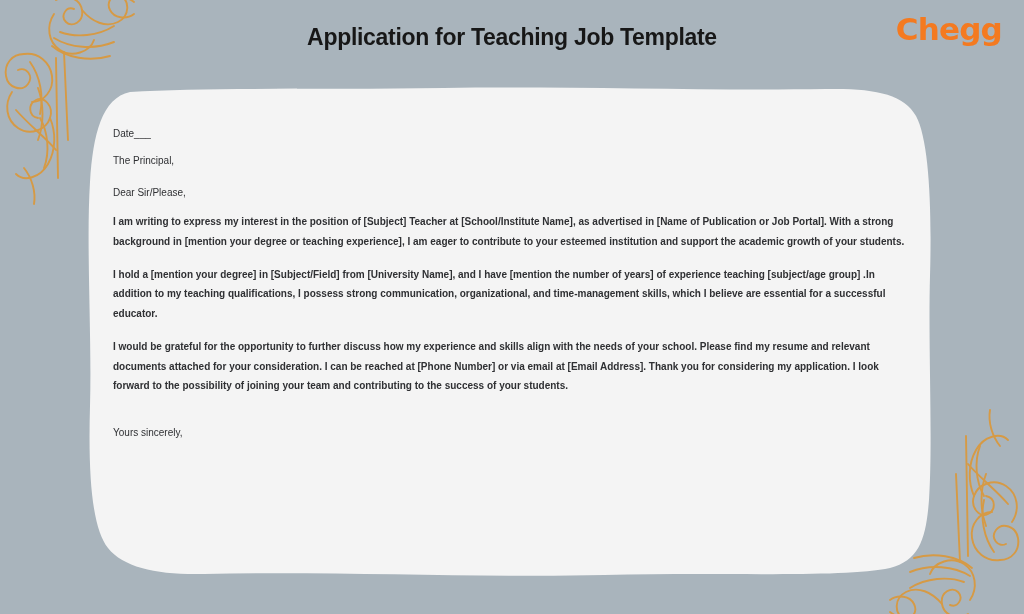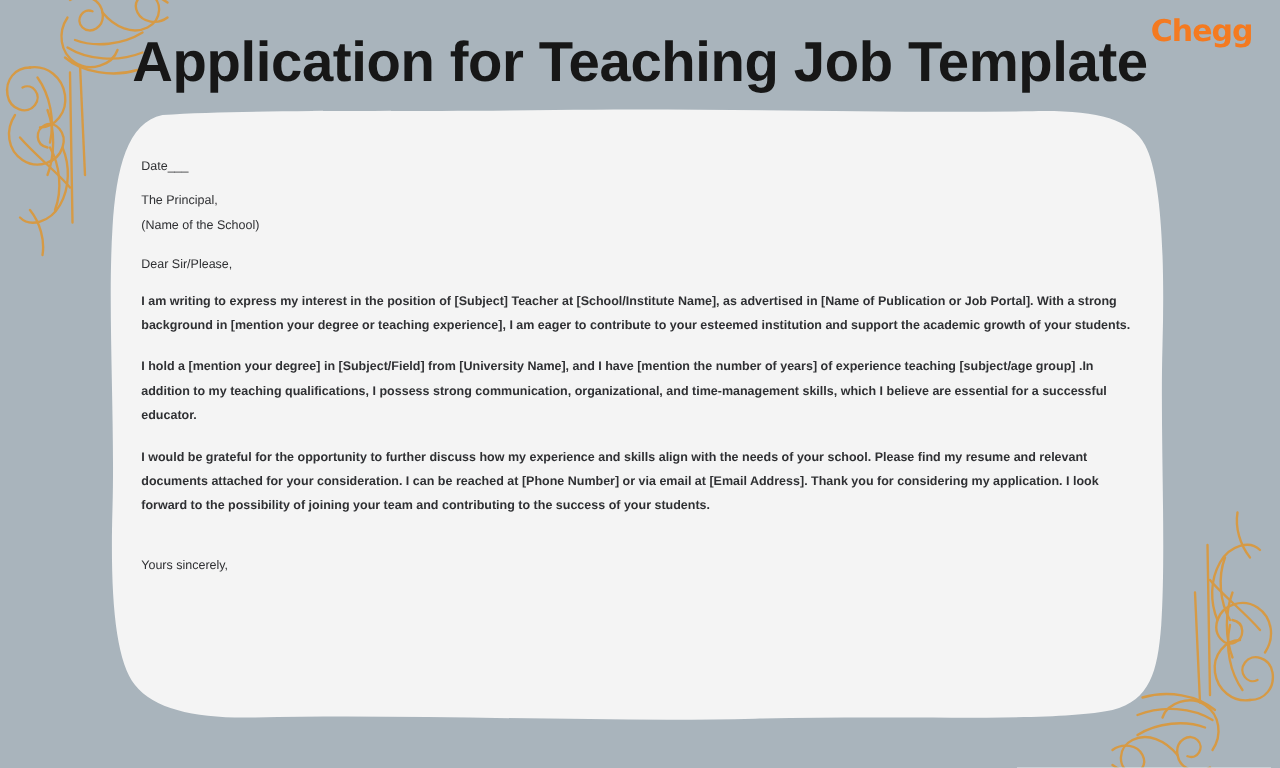--- a/index.html
+++ b/index.html
@@ -38,35 +38,35 @@
     width: 150px;
     height: 270px;
     transform: rotate(180deg);
   }
 
   
   .brand {
     position: absolute;
     right: 22px;
     top: 11px;
-    font-size: 24px;
+    font-size: 31px;
     font-weight: bold;
     letter-spacing: -0.8px;
     color: #f47a20;
     font-family: "DejaVu Sans", sans-serif;
   }
 
   
   .page-title {
     position: absolute;
     left: 0;
     right: 0;
     top: 24px;
     text-align: center;
-    font-size: 45px;
+    font-size: 23px;
     font-weight: bold;
     color: #171717;
     letter-spacing: -0.3px;
     font-family: "Liberation Sans", sans-serif;
   }
 
   
   .paper-wrap {
     position: absolute;
     left: 84px;
@@ -203,21 +203,20 @@
         C 8 250, 2 160, 6 96
         C 9 48, 18 12, 46 6
         Z"></path>
     </svg>
 
     <div class="paper-content">
       <p class="line line-date">Date___</p>
 
       <div class="addr-block">
         <p class="line">The Principal,</p>
-        <p class="line">(Name of the School)</p>
       </div>
 
       <p class="line line-salutation">Dear Sir/Please,</p>
 
 
       <p class="para">I am writing to express my interest in the position of [Subject] Teacher at [School/Institute Name], as advertised in [Name of Publication or Job Portal]. With a strong background in [mention your degree or teaching experience], I am eager to contribute to your esteemed institution and support the academic growth of your students.</p>
       <p class="para para-gap">I hold a [mention your degree] in [Subject/Field] from [University Name], and I have [mention the number of years] of experience teaching [subject/age group] .In addition to my teaching qualifications, I possess strong communication, organizational, and time-management skills, which I believe are essential for a successful educator.</p>
       <p class="para para-gap">I would be grateful for the opportunity to further discuss how my experience and skills align with the needs of your school. Please find my resume and relevant documents attached for your consideration. I can be reached at [Phone Number] or via email at [Email Address]. Thank you for considering my application. I look forward to the possibility of joining your team and contributing to the success of your students.</p>
 
       <div class="closing">

